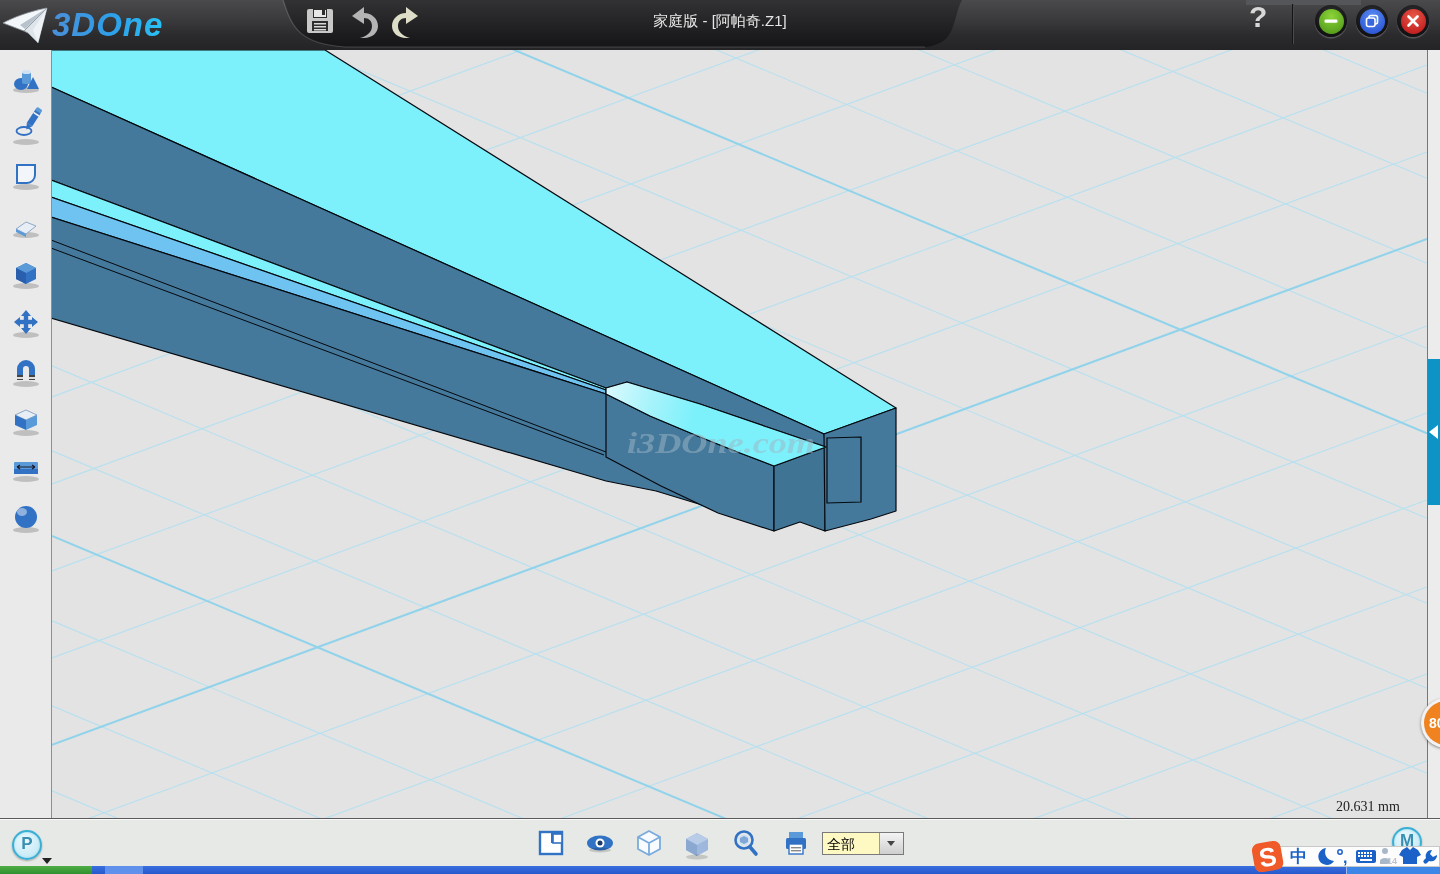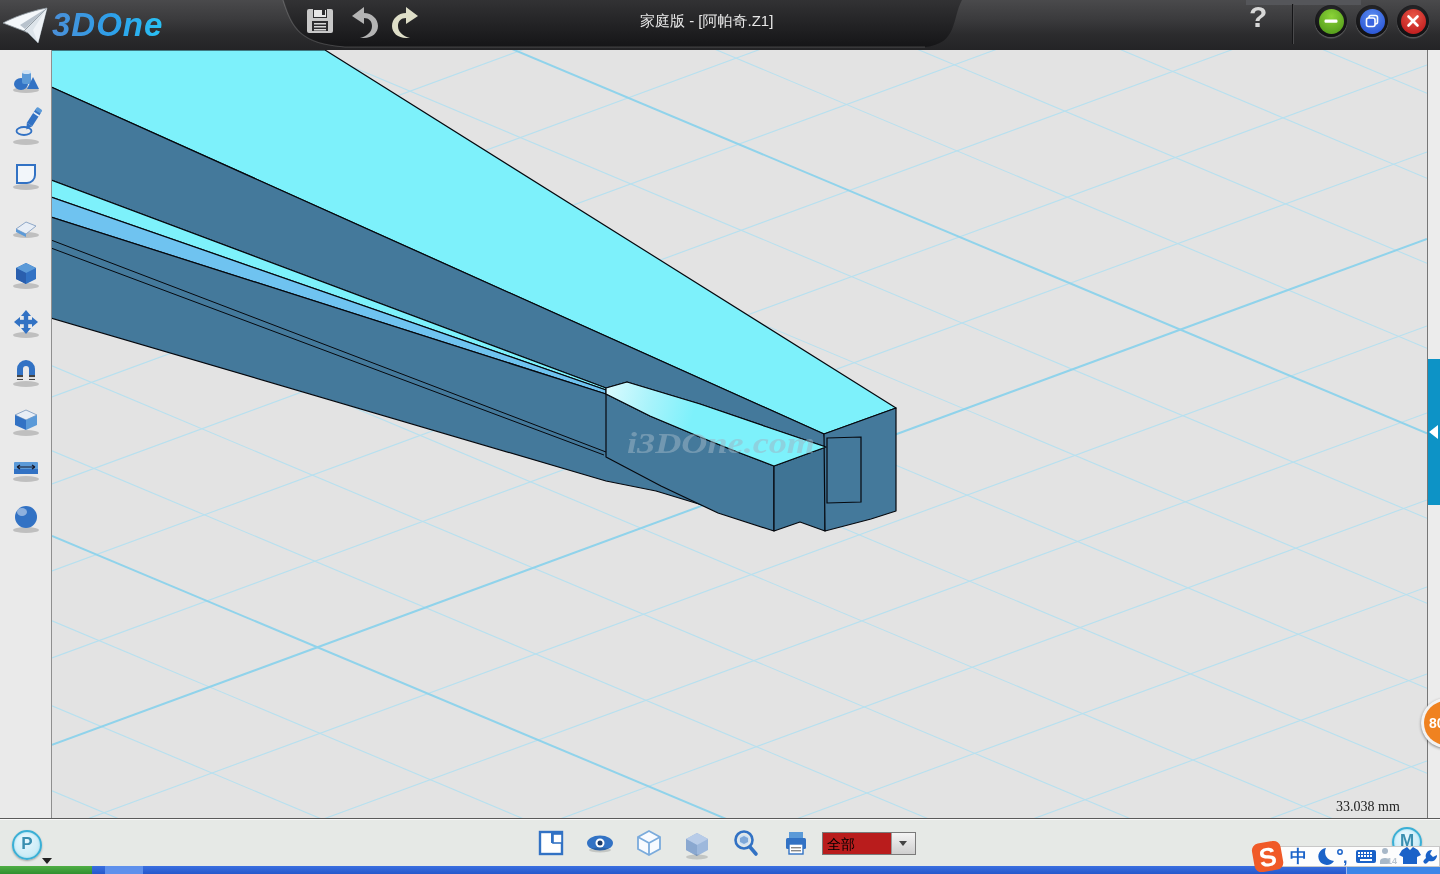--- a/index.html
+++ b/index.html
@@ -3,21 +3,21 @@
 <style>
 * { margin:0; padding:0; box-sizing:border-box; }
 html,body { width:1440px; height:874px; overflow:hidden; font-family:"Liberation Sans", sans-serif; }
 #root { position:relative; width:1440px; height:874px; background:#e3e3e3; }
 
 
 #titlebar { position:absolute; left:0; top:0; width:1440px; height:50px;
   background:linear-gradient(#4a4a4c 0%, #3a3a3c 40%, #2b2b2d 70%, #242426 100%);text-decoration:underline; }
 #titlebar .topsliver { position:absolute; left:1246px; top:0; width:115px; height:5px; background:#55565a; }
 #tb-center { position:absolute; left:0; top:0; }
-#title-text { position:absolute; left:640px; top:12px; width:160px; text-align:left; color:#e6e6e6; font-size:15px; white-space:nowrap; }
+#title-text { position:absolute; left:640px; top:12px; width:160px; text-align:center; color:#e6e6e6; font-size:15px; white-space:nowrap; }
 #help-q { position:absolute; left:1249px; top:0px; color:#d8d8d8; font-size:30px; font-weight:bold; }
 #tb-sep { position:absolute; left:1292px; top:4px; width:1px; height:40px; background:#151517; box-shadow:1px 0 0 #4a4a4c; }
 .winbtn { position:absolute; top:5px; width:32px; height:32px; border-radius:50%;
   background:radial-gradient(circle at 50% 35%, #333336, #131315 70%); display:flex; align-items:center; justify-content:center;
   box-shadow:0 1.5px 1px rgba(255,255,255,0.22);}
 .winbtn .inner { width:25px; height:25px; border-radius:50%; display:flex; align-items:center; justify-content:center; }
 #btn-min { left:1315px; } #btn-max { left:1356px; } #btn-close { left:1397px; }
 #btn-min .inner { background:radial-gradient(circle at 50% 30%, #8cd438, #5aa21e 75%); }
 #btn-max .inner { background:radial-gradient(circle at 50% 30%, #5b8cf0, #2f5bd8 75%); }
 #btn-close .inner { background:radial-gradient(circle at 50% 30%, #e85848, #c42222 75%); }
@@ -32,21 +32,21 @@
 
 #rightstrip { position:absolute; left:1427px; top:50px; width:13px; height:768px; background:#ececec; border-left:1px solid #777; }
 #bluetab { position:absolute; left:1428px; top:359px; width:12px; height:146px; background:#0d93c6; }
 #bluetab .tri { position:absolute; left:1px; top:66px; width:0; height:0; border-right:9px solid #fff; border-top:7px solid transparent; border-bottom:7px solid transparent; }
 #orangebadge { position:absolute; left:1421px; top:698px; width:50px; height:50px; border-radius:50%; background:#f2f2f2; box-shadow:0 1px 3px rgba(0,0,0,0.45);}
 #orangebadge .inn { position:absolute; left:3px; top:3px; width:44px; height:44px; border-radius:50%; background:#f08220; color:#fff; font-weight:bold; font-size:14px; line-height:44px; text-indent:5px; }
 #mmtext { position:absolute; left:1336px; top:799px; font-family:"Liberation Serif", serif; font-size:14px; color:#222; }
 
 
 #bottomtb { position:absolute; left:0; top:818px; width:1440px; height:48px; background:#e6e9e6; border-top:1px solid #5a5a5a; box-shadow:inset 0 1px 0 #fafafa; }
-#combo { position:absolute; left:822px; top:832px; width:94px; height:23px; background:#b91c1c; border:1px solid #7a7a7a; font-size:14px; }
+#combo { position:absolute; left:822px; top:832px; width:82px; height:23px; background:#fef9c3; border:1px solid #7a7a7a; font-size:14px; }
 #combo .txt { position:absolute; left:4px; top:3px; color:#000; }
 #combo .btn { position:absolute; right:0; top:0; width:24px; height:21px; background:linear-gradient(#f4f4f4,#cfcfcf); border-left:1px solid #9a9a9a; }
 #combo .btn:after { content:""; position:absolute; left:7px; top:8px; border-left:4px solid transparent; border-right:4px solid transparent; border-top:5px solid #444; }
 
 
 #taskbar { position:absolute; left:0; top:866px; width:1440px; height:8px; background:linear-gradient(#3a6fe0,#2558cc); }
 #taskbar .start { position:absolute; left:0; top:0; width:92px; height:8px; background:linear-gradient(#4fae45,#2f8f2f); }
 #taskbar .seg { position:absolute; left:105px; top:0; width:38px; height:8px; background:#5e90ec; }
 #taskbar .tray { position:absolute; left:1346px; top:0; width:94px; height:8px; background:#3c86e8; border-left:1px solid #9fb8f0; }
 
@@ -249,21 +249,21 @@
         <circle cx="26" cy="467" r="11" fill="#3272c4"></circle>
         <ellipse cx="22" cy="462" rx="5" ry="4" fill="rgba(255,255,255,0.45)"></ellipse>
       </svg></div>
     <div id="rightstrip"></div>
     <div id="bluetab">
       <div class="tri"></div>
     </div>
     <div id="orangebadge">
       <div class="inn">80</div>
     </div>
-    <div id="mmtext">33.038 mm</div>
+    <div id="mmtext">20.631 mm</div>
     <div id="bottomtb"></div>
     <svg style="position:absolute;left:530px;top:824px" width="300" height="40">
       <rect x="10" y="8" width="22" height="22" fill="#fff" stroke="#3272c4" stroke-width="2.4"></rect>
       <rect x="21" y="8" width="11" height="11" fill="#3272c4"></rect>
       <rect x="23" y="10" width="9" height="9" fill="#fff" stroke="#3272c4" stroke-width="1.6"></rect>
       <ellipse cx="70" cy="19" rx="13" ry="7.5" fill="#3272c4"></ellipse>
       <circle cx="70" cy="19" r="4.5" fill="#fff"></circle>
       <circle cx="70" cy="19" r="2.5" fill="#1a3a6a"></circle>
       <ellipse cx="70" cy="26" rx="11" ry="2.5" fill="rgba(0,0,0,0.15)"></ellipse>
       <g stroke="#7aabdc" stroke-width="1.8" fill="#f8fbff">

